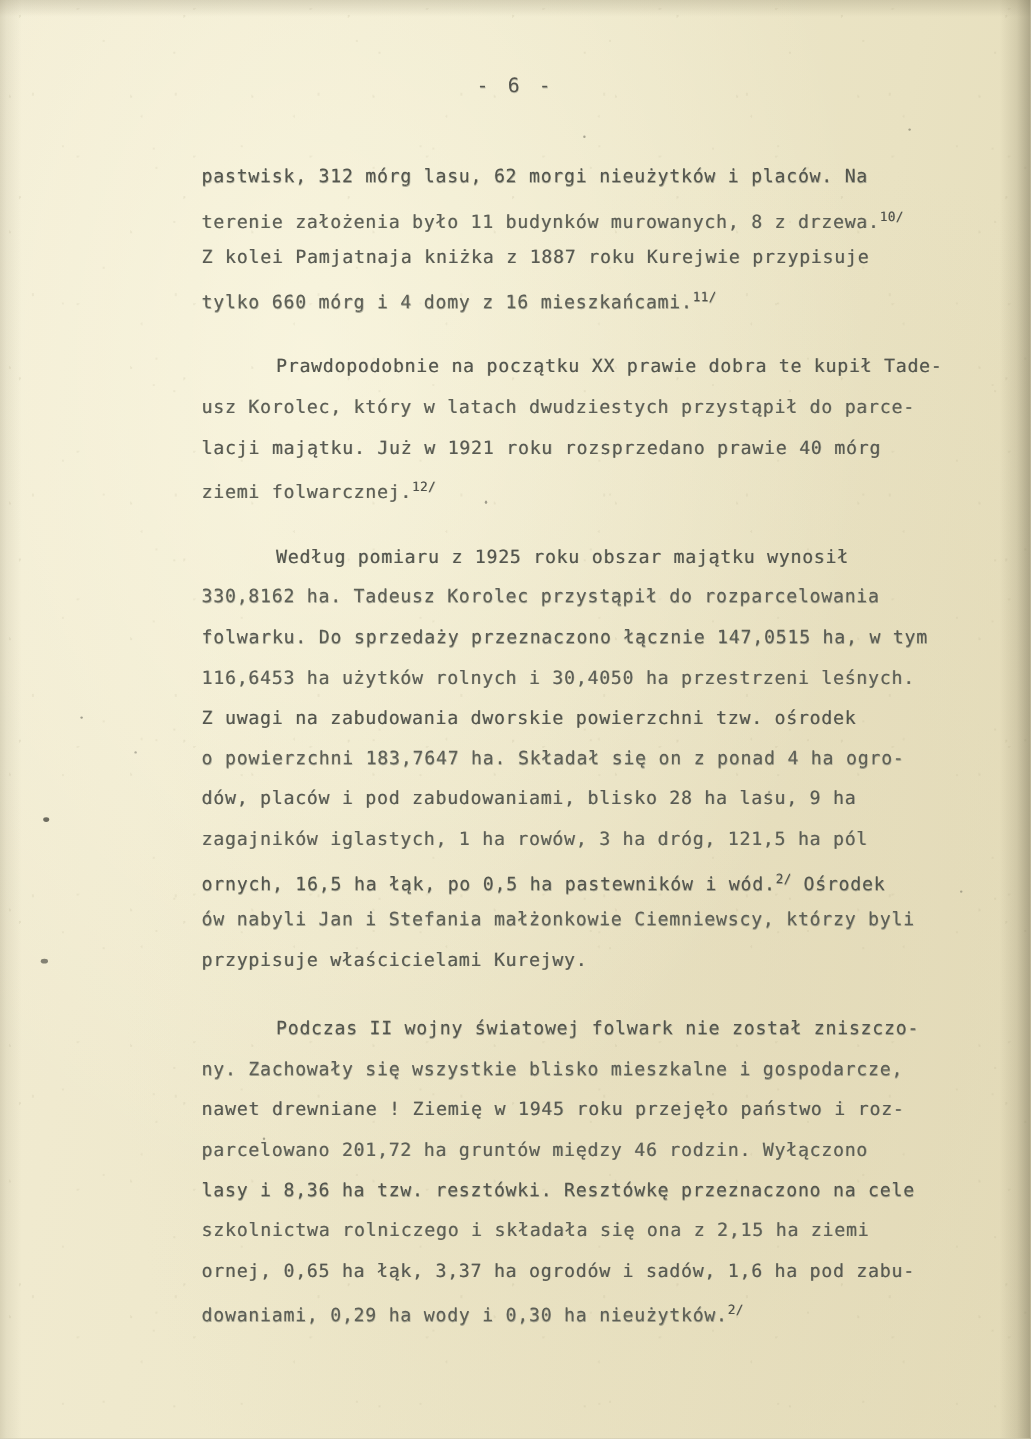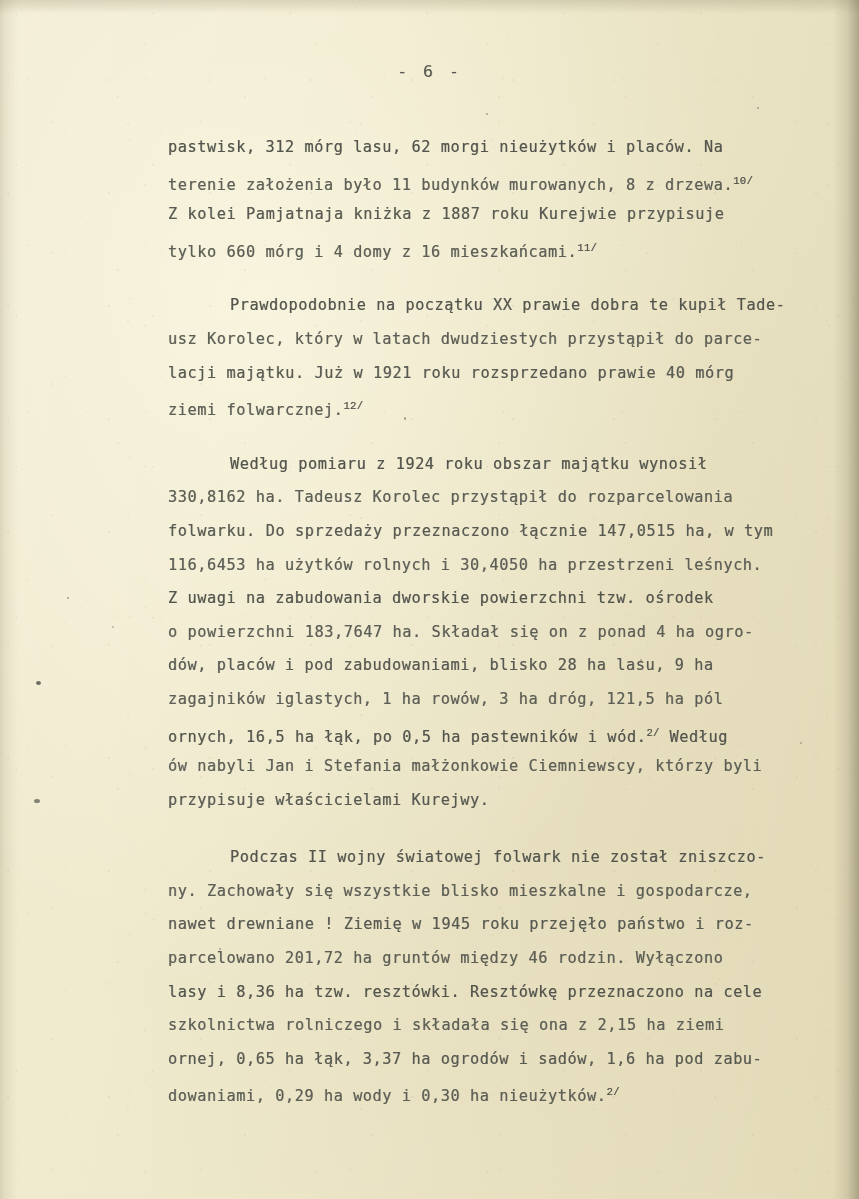--- a/index.html
+++ b/index.html
@@ -118,21 +118,20 @@
   
   .ln:nth-child(2n)   { color: #5d5f56; }
   .ln:nth-child(3n)   { letter-spacing: .62px; }
   .ln:nth-child(4n+1) { color: #53554d; }
 
   sup.fn {
     font-size: 10.6px;
     vertical-align: super;
     letter-spacing: .3px;
     color: #4f514a;
-    font-family: Liberation Mono, monospace;
   }
 </style>
 </head>
 <body>
 
 <div id="page">
 
   <div id="grain"></div>
 
   <div class="speck" style="left:36px;  top:681px; width:5px;  height:4px;"></div>
@@ -162,29 +161,29 @@
     </p>
 
     <p class="para">
       <span class="ln ind" style="display: block;"><span>Prawdopodobnie na początku XX prawie dobra te kupił Tade-</span></span>
       <span class="ln" style="display: block;"><span>usz Korolec, który w latach dwudziestych przystąpił do parce-</span></span>
       <span class="ln" style="display: block;"><span>lacji majątku. Już w 1921 roku rozsprzedano prawie 40 mórg</span></span>
       <span class="ln" style="display: block;"><span>ziemi folwarcznej.</span><sup class="fn">12/</sup></span>
     </p>
 
     <p class="para">
-      <span class="ln ind" style="display: block;"><span>Według pomiaru z 1924 roku obszar majątku wynosił</span></span>
+      <span class="ln ind" style="display: block;"><span>Według pomiaru z 1925 roku obszar majątku wynosił</span></span>
       <span class="ln" style="display: block;"><span>330,8162 ha. Tadeusz Korolec przystąpił do rozparcelowania</span></span>
       <span class="ln" style="display: block;"><span>folwarku. Do sprzedaży przeznaczono łącznie 147,0515 ha, w tym</span></span>
       <span class="ln" style="display: block;"><span>116,6453 ha użytków rolnych i 30,4050 ha przestrzeni leśnych.</span></span>
       <span class="ln" style="display: block;"><span>Z uwagi na zabudowania dworskie powierzchni tzw. ośrodek</span></span>
       <span class="ln" style="display: block;"><span>o powierzchni 183,7647 ha. Składał się on z ponad 4 ha ogro-</span></span>
       <span class="ln" style="display: block;"><span>dów, placów i pod zabudowaniami, blisko 28 ha lasu, 9 ha</span></span>
       <span class="ln" style="display: block;"><span>zagajników iglastych, 1 ha rowów, 3 ha dróg, 121,5 ha pól</span></span>
-      <span class="ln" style="display: block;"><span>ornych, 16,5 ha łąk, po 0,5 ha pastewników i wód.</span><sup class="fn">2/</sup><span> Według</span></span>
+      <span class="ln" style="display: block;"><span>ornych, 16,5 ha łąk, po 0,5 ha pastewników i wód.</span><sup class="fn">2/</sup><span> Ośrodek</span></span>
       <span class="ln" style="display: block;"><span>ów nabyli Jan i Stefania małżonkowie Ciemniewscy, którzy byli</span></span>
       <span class="ln" style="display: block;"><span>przypisuje właścicielami Kurejwy.</span></span>
     </p>
 
     <p class="para">
       <span class="ln ind" style="display: block;"><span>Podczas II wojny światowej folwark nie został zniszczo-</span></span>
       <span class="ln" style="display: block;"><span>ny. Zachowały się wszystkie blisko mieszkalne i gospodarcze,</span></span>
       <span class="ln" style="display: block;"><span>nawet drewniane ! Ziemię w 1945 roku przejęło państwo i roz-</span></span>
       <span class="ln" style="display: block;"><span>parcelowano 201,72 ha gruntów między 46 rodzin. Wyłączono</span></span>
       <span class="ln" style="display: block;"><span>lasy i 8,36 ha tzw. resztówki. Resztówkę przeznaczono na cele</span></span>

